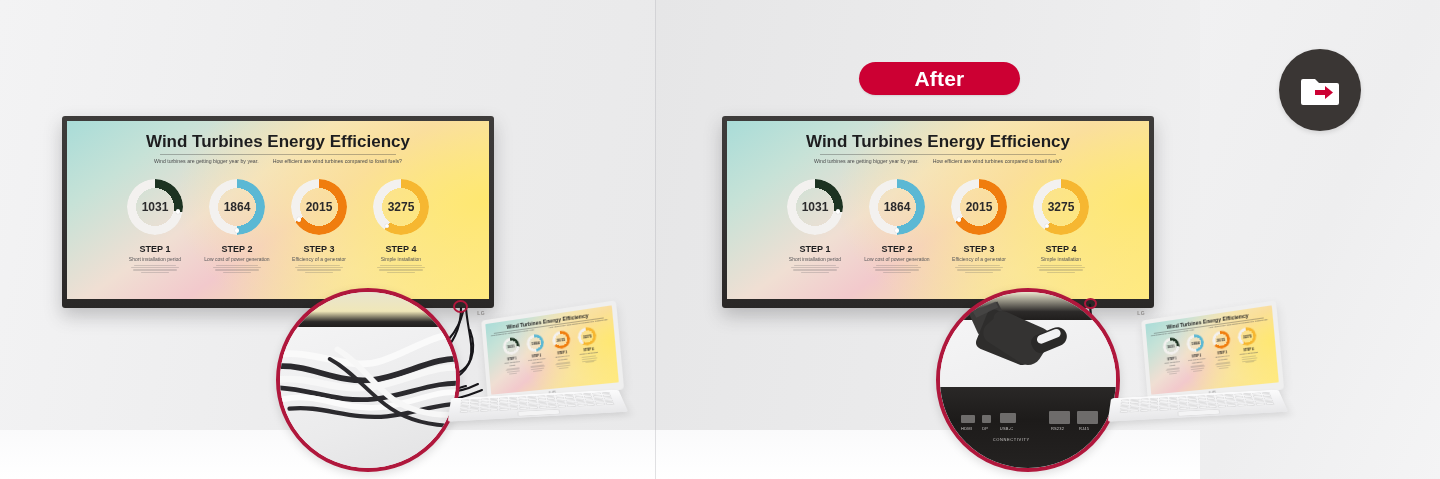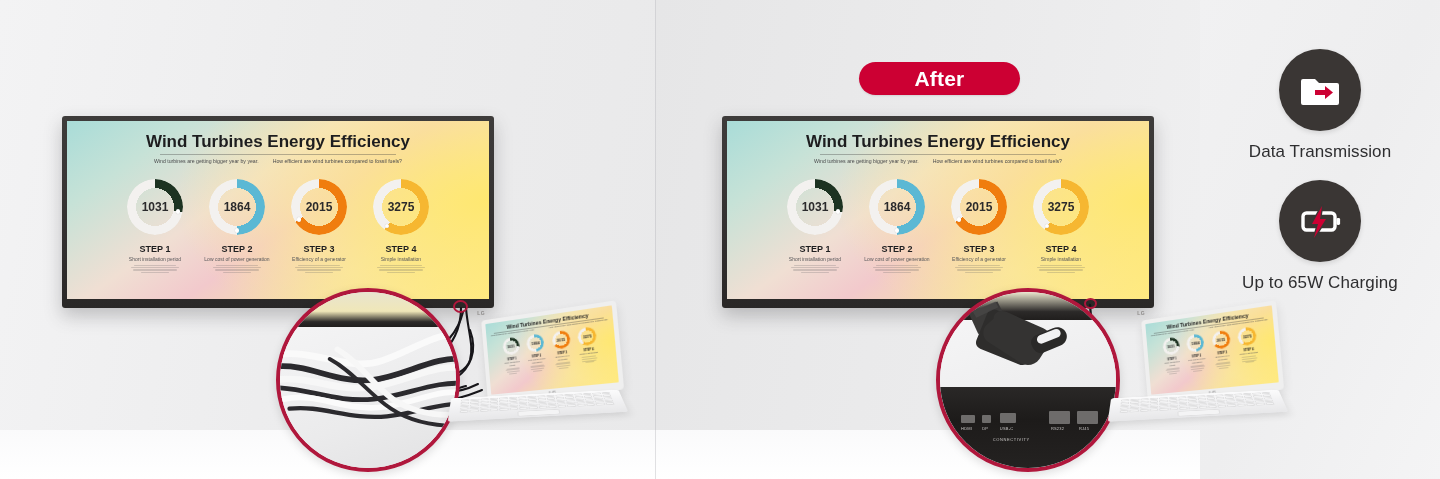--- a/index.html
+++ b/index.html
@@ -733,28 +733,16 @@
     </div>
   </div>
 
   <div class="feature" style="left:1200px; top:49px;">
     <div class="f-circle">
       <svg width="48" height="48" viewBox="0 0 48 48">
         <path d="M7,13 h12 l4,4 h18 a2,2 0 0 1 2,2 v18 a2,2 0 0 1 -2,2 h-34 a2,2 0 0 1 -2,-2 v-22 a2,2 0 0 1 2,-2 z" fill="#ffffff"></path>
         <path d="M19,24 h10 v-4 l8,6.5 -8,6.5 v-4 h-10 z" fill="#cc0033"></path>
       </svg>
     </div>
-    <div class="f-label">Data Transmission</div>
   </div>
 
-  <div class="feature" style="left:1200px; top:180px;">
-    <div class="f-circle">
-      <svg width="48" height="48" viewBox="0 0 48 48">
-        <rect x="7" y="16" width="32" height="17" rx="3.5" fill="none" stroke="#ffffff" stroke-width="3.4"></rect>
-        <rect x="40.5" y="21" width="3.6" height="7" rx="1.4" fill="#ffffff"></rect>
-        <path d="M26,9 L16,27 h6 l-4,14 12,-19 h-6 z" fill="#cc0033" stroke="#3a3634" stroke-width="2.6" stroke-linejoin="round"></path>
-        <path d="M26,9 L16,27 h6 l-4,14 12,-19 h-6 z" fill="#cc0033"></path>
-      </svg>
-    </div>
-    <div class="f-label">Up to 65W Charging</div>
-  </div>
 
 </div>
 
 </body></html>

